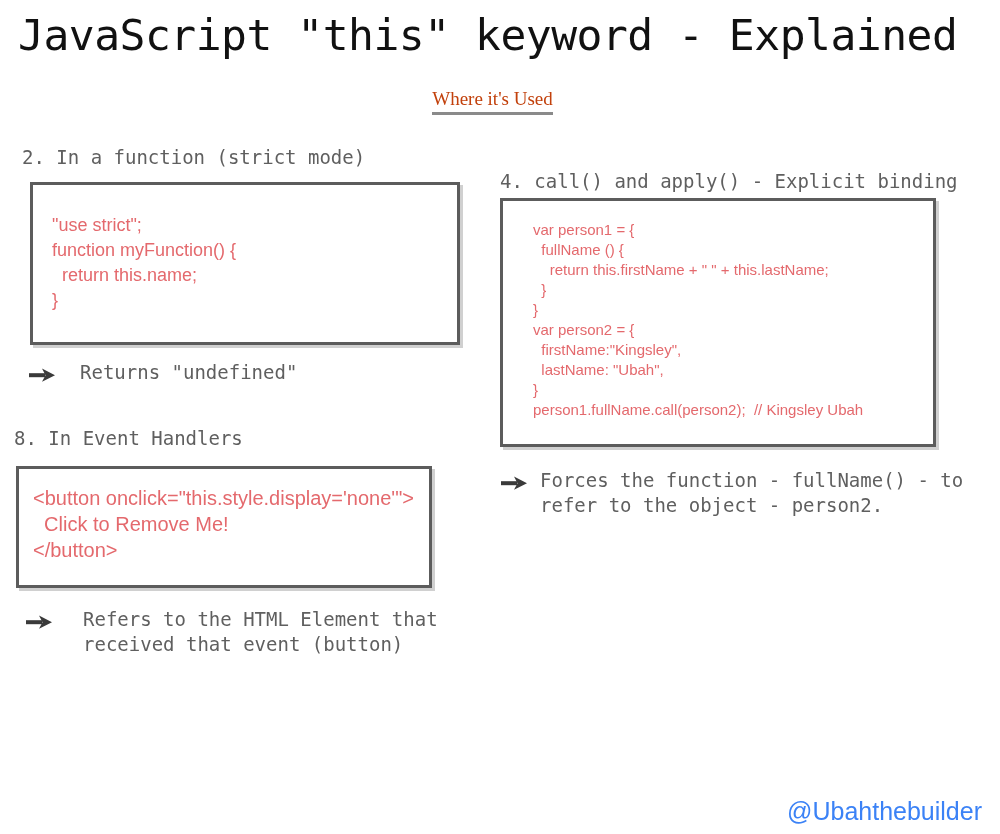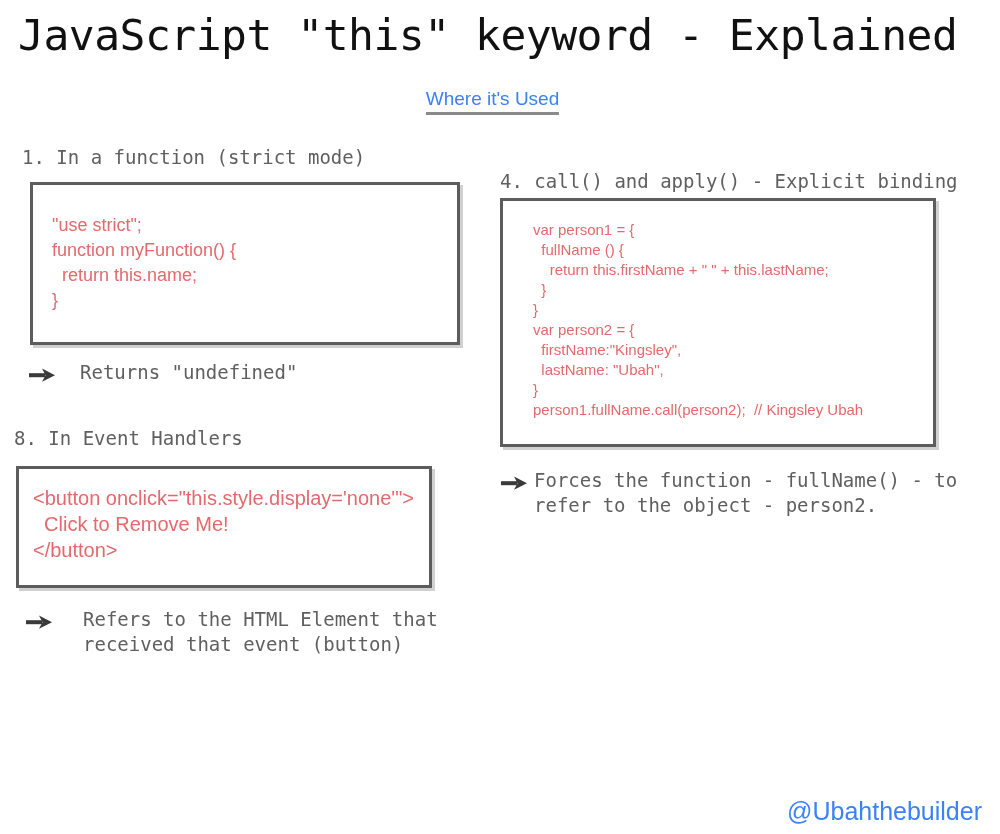--- a/index.html
+++ b/index.html
@@ -34,23 +34,23 @@
     white-space: nowrap;
     letter-spacing: -0.5px;
   }
 
   .subtitle {
     position: absolute;
     left: 0;
     top: 88px;
     width: 985px;
     text-align: center;
-    font-family: Liberation Sans, sans-serif;
+    font-family: Liberation Serif, serif;
     font-size: 19px;
-    color: #3b82f6;
+    color: #c2410c;
   }
   .subtitle span.su {
     border-bottom: 3px solid #8a8a8a;
     padding-bottom: 3px;
   }
 
   
   .heading {
     position: absolute;
     font-family: "DejaVu Sans Mono", "Liberation Mono", monospace;
@@ -128,21 +128,21 @@
     white-space: pre;
   }
 
   #note-undefined { left: 28px;  top: 360px; }
   #note-undefined .note-text { margin-left: 22px; }
 
   #note-eventhandler { left: 25px; top: 607px; }
   #note-eventhandler .note-text { margin-left: 28px; }
 
   #note-forces { left: 500px; top: 468px; }
-  #note-forces .note-text { margin-left: 4px; }
+  #note-forces .note-text { margin-left: 10px; }
 
   
   .watermark {
     position: absolute;
     right: 18px;
     bottom: 8px;
     font-family: "Liberation Sans", "DejaVu Sans", sans-serif;
     font-size: 25px;
     color: #3b82f6;
   }
@@ -151,21 +151,21 @@
 <body>
 
 <div class="slide">
 
   <div class="title">JavaScript "this" keyword - Explained</div>
 
   <div class="subtitle">
     <span class="su">Where it's Used</span>
   </div>
 
-  <div class="heading" id="heading-strict">1. In a function (strict mode)</div>
+  <div class="heading" id="heading-strict">2. In a function (strict mode)</div>
 
   <div class="codebox" id="codebox-strict">
     <div class="code">"use strict";
 function myFunction() {
   return this.name;
 }</div>
   </div>
 
   <div class="note" id="note-undefined">
     <span class="arrow">

